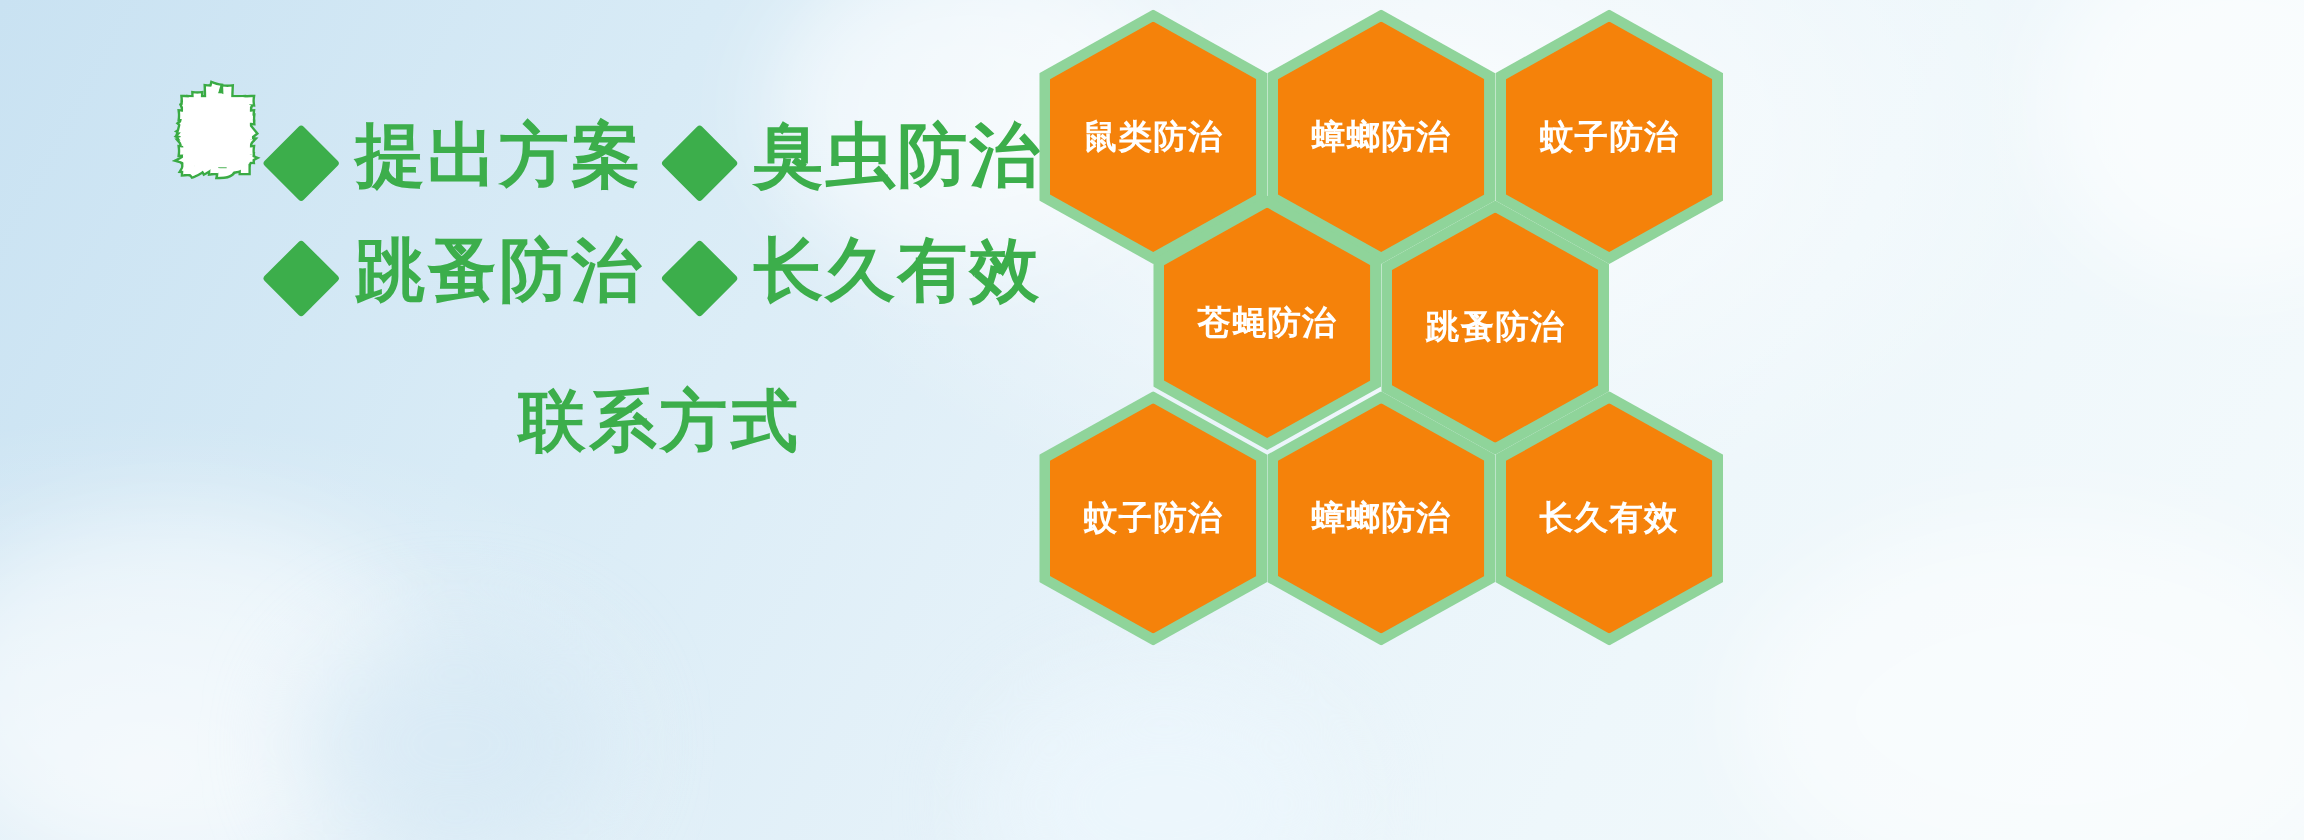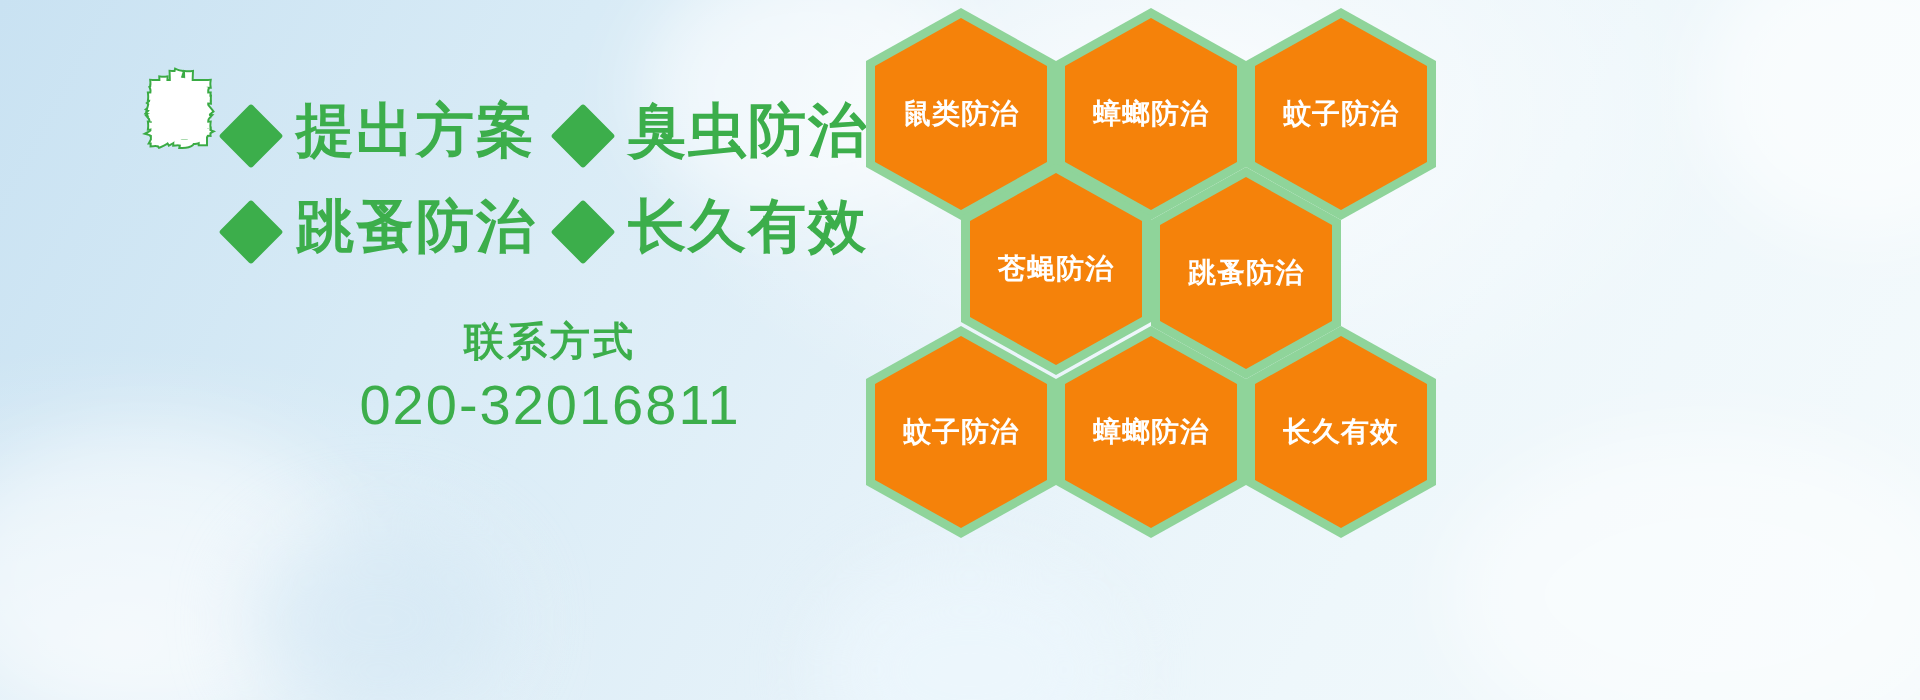--- a/index.html
+++ b/index.html
@@ -50,21 +50,21 @@
     font-size:58px;font-weight:bold;color:#3cae4b;
     letter-spacing:2px;white-space:nowrap;line-height:1;
   }
   .gap{width:24px;flex:0 0 auto;}
 
   
   #contact{
     position:absolute;left:300px;top:316px;width:500px;text-align:center;
   }
   #contact-heading{
-    font-size:40px;font-weight:bold;color:#3cae4b;letter-spacing:3px;line-height:1.25;
+    font-size:56px;font-weight:bold;color:#3cae4b;letter-spacing:3px;line-height:1.25;
   }
   .phone{
     font-size:56px;color:#3cae4b;letter-spacing:2px;line-height:1.38;font-weight:normal;
   }
 
   
   #honeycomb{position:absolute;left:860px;top:0px;width:600px;height:570px;}
   .hex{
     position:absolute;width:190px;height:212px;
     display:flex;align-items:center;justify-content:center;
@@ -118,21 +118,20 @@
       <span class="gap"></span>
       <div class="slogan-item">
         <span class="diamond"></span>
         <span class="slogan-text">长久有效</span>
       </div>
     </div>
   </div>
 
   <div id="contact">
     <div id="contact-heading">联系方式</div>
-    <div class="phone">020-32016811</div>
   </div>
 
   <div id="honeycomb">
     <div class="hex" style="left:6px;top:8px;">
       <div class="hex-inner">
         <span class="hex-label">鼠类防治</span>
       </div>
     </div>
     <div class="hex" style="left:196px;top:8px;">
       <div class="hex-inner">

